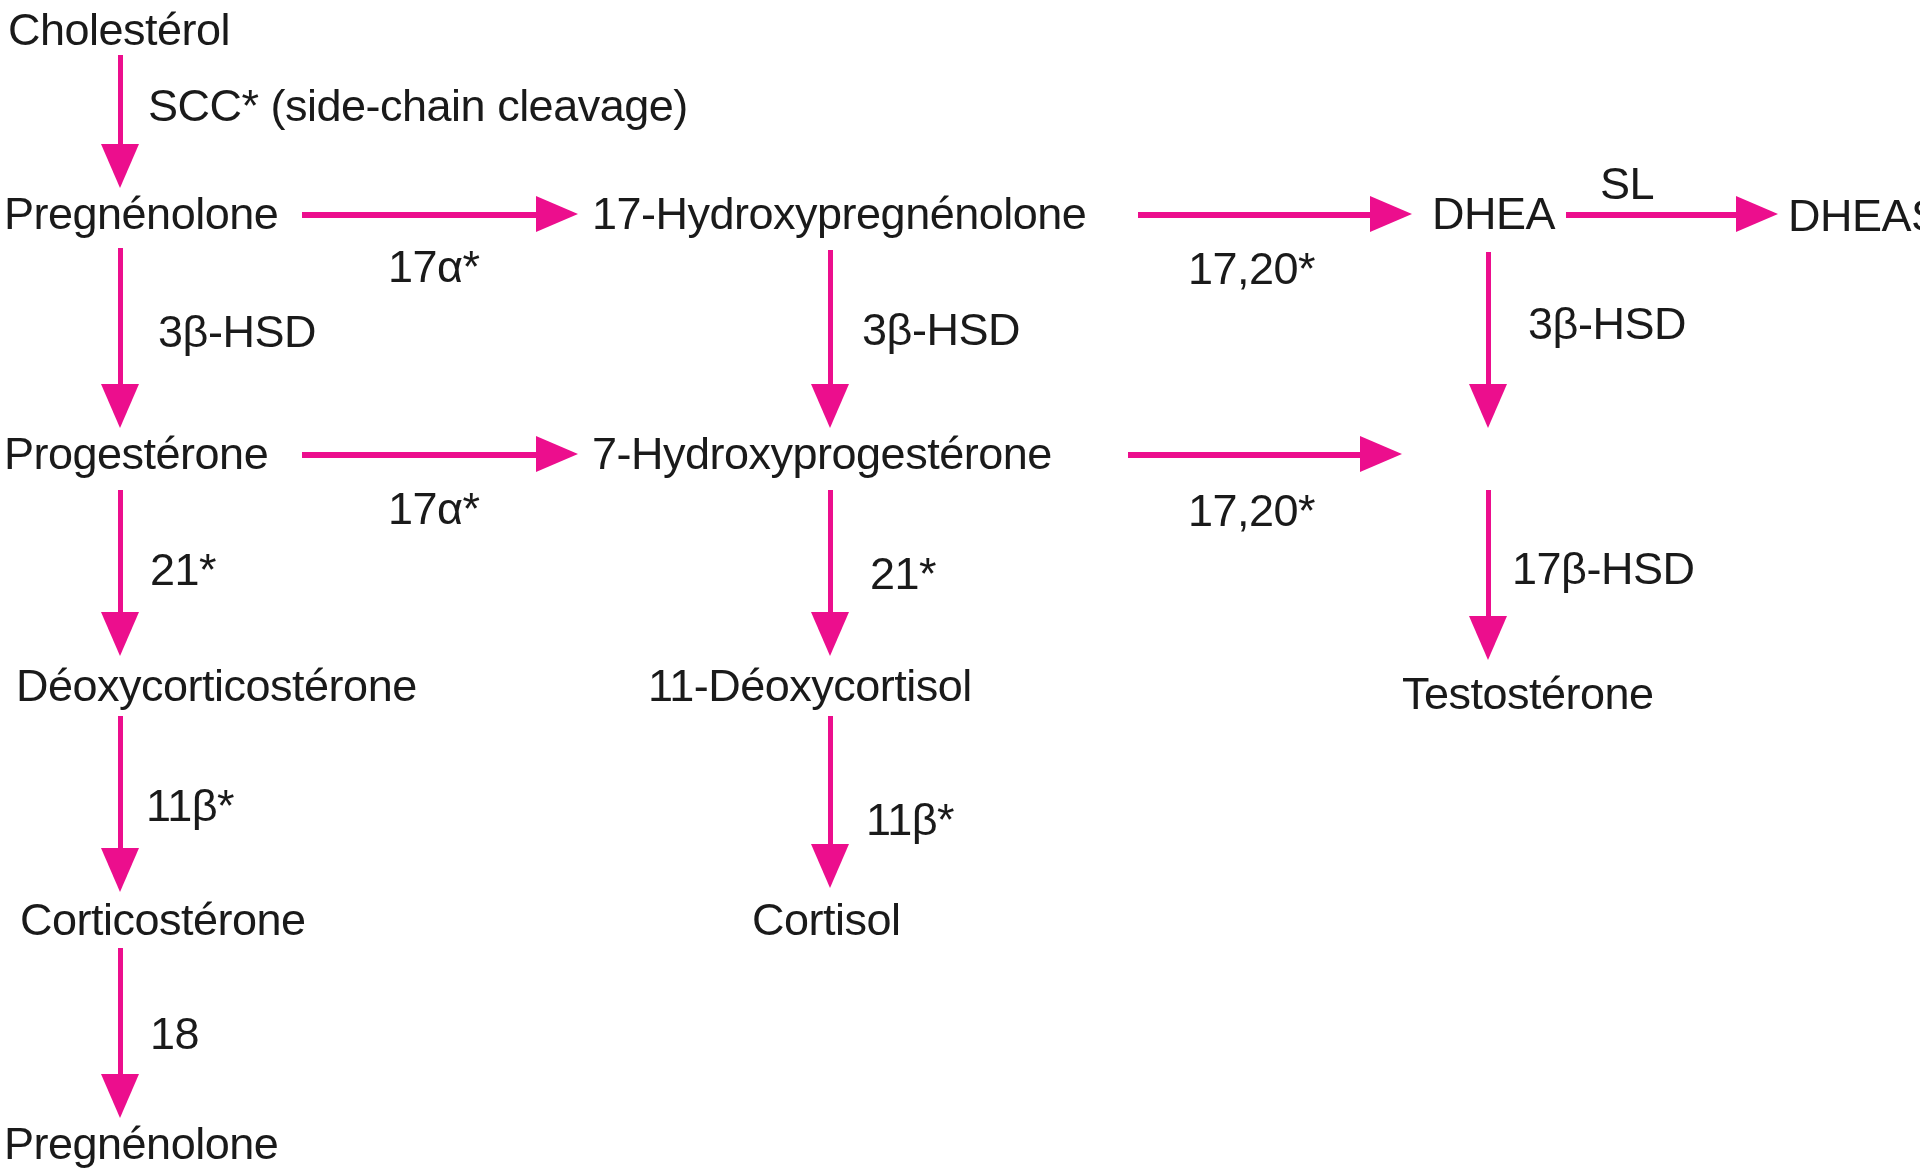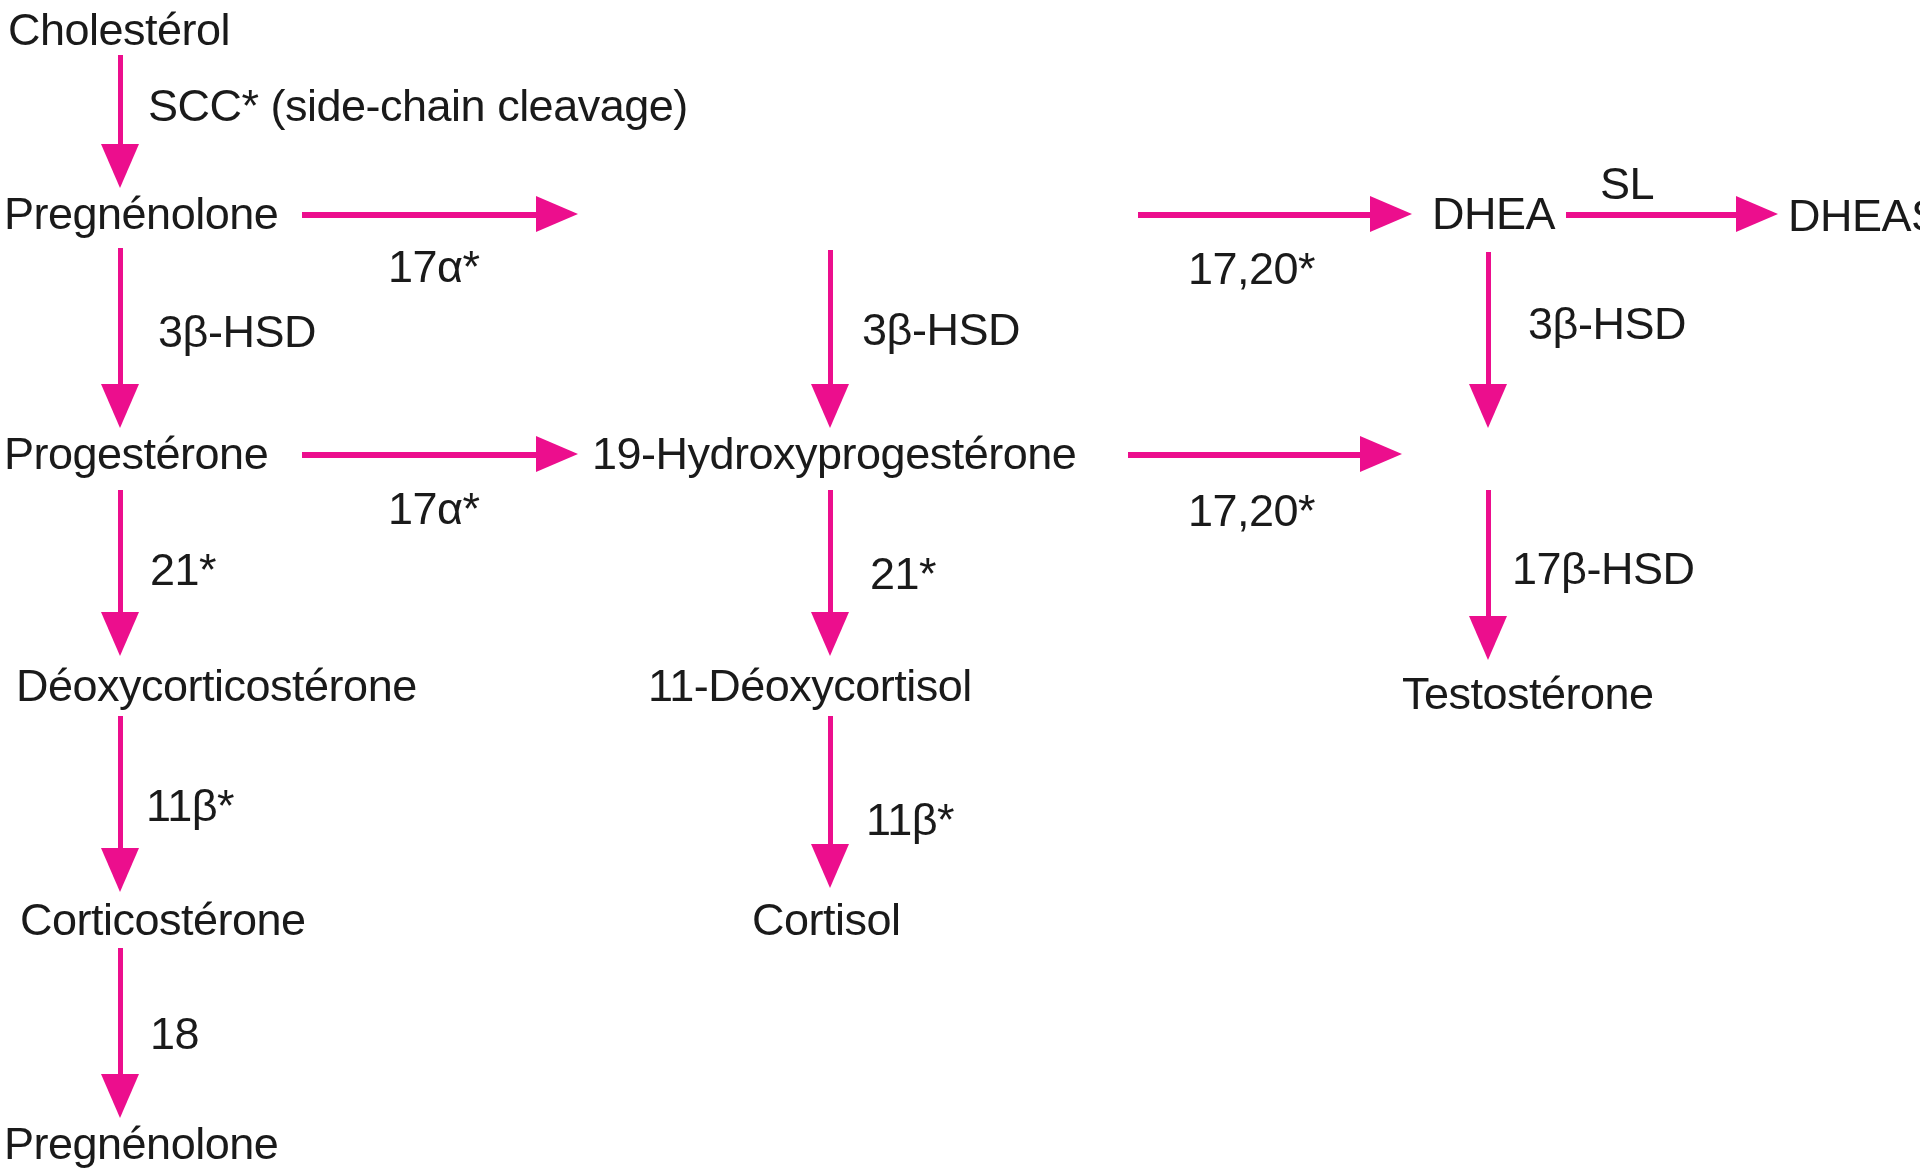--- a/index.html
+++ b/index.html
@@ -55,24 +55,25 @@
     border-left: 42px solid var(--pink);
   }
 </style>
 </head>
 <body>
 
 <div class="canvas">
 
   <span class="node" style="left:8px;   top:6px;">Cholestérol</span>
   <span class="node" style="left:4px;   top:190px;">Pregnénolone</span>
+  <span class="node" style="left:592px; top:190px;">17-Hydroxypregnénolone</span>
   <span class="node" style="left:1432px;top:190px;">DHEA</span>
   <span class="node" style="left:1788px;top:192px;">DHEAS</span>
   <span class="node" style="left:4px;   top:430px;">Progestérone</span>
-  <span class="node" style="left:592px; top:430px;">19-Hydroxyprogestérone</span>
+  <span class="node" style="left:592px; top:430px;">7-Hydroxyprogestérone</span>
   <span class="node" style="left:16px;   top:662px;">Déoxycorticostérone</span>
   <span class="node" style="left:648px; top:662px;">11-Déoxycortisol</span>
   <span class="node" style="left:1402px;top:670px;">Testostérone</span>
   <span class="node" style="left:20px;   top:896px;">Corticostérone</span>
   <span class="node" style="left:752px; top:896px;">Cortisol</span>
   <span class="node" style="left:4px;   top:1120px;">Pregnénolone</span>
 
   <div class="arrow-v" style="left:101px; top:55px;  height:133px;">
     <div class="shaft"></div>
     <div class="head"></div>

